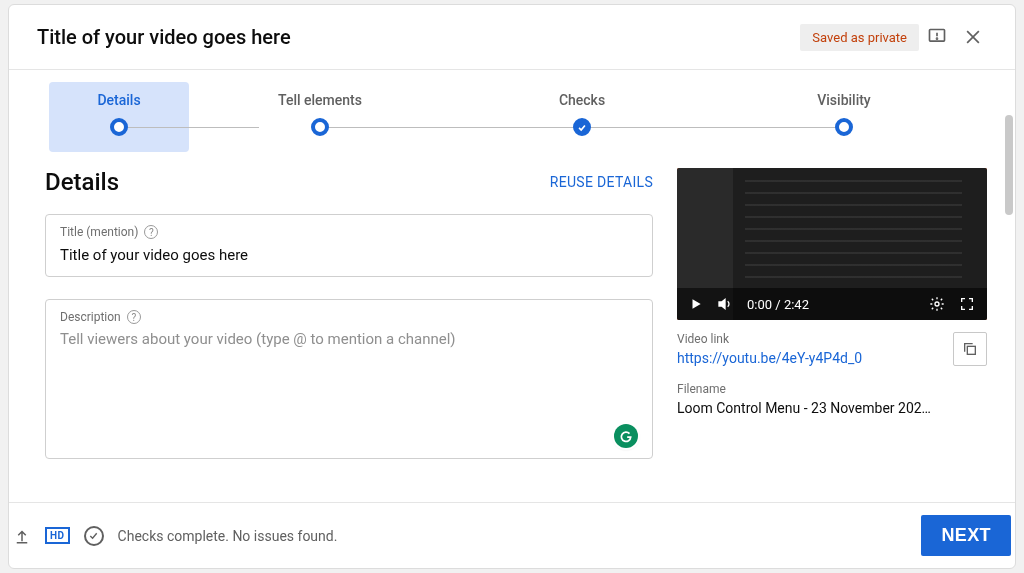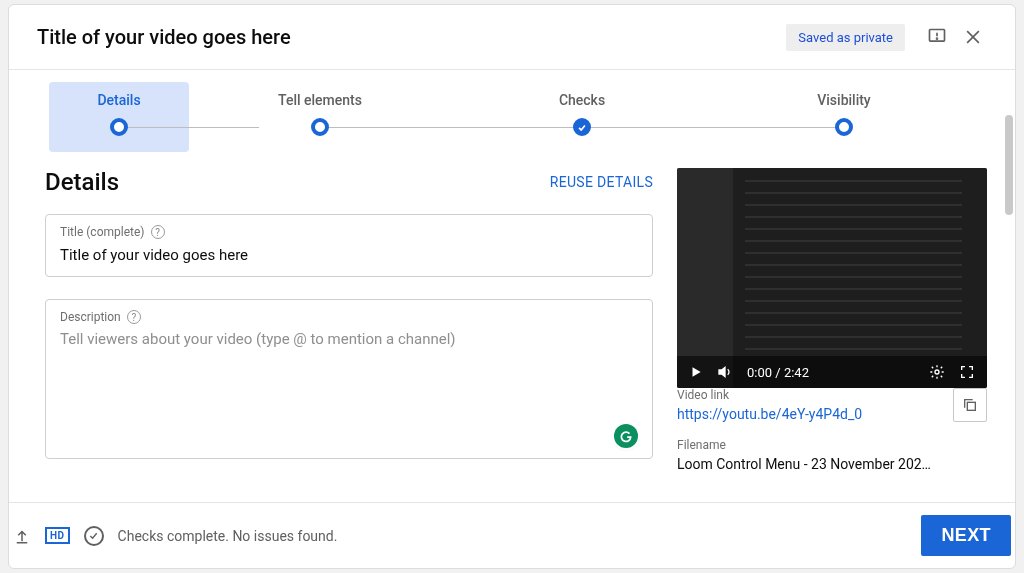--- a/index.html
+++ b/index.html
@@ -27,25 +27,24 @@
     border-bottom: 1px solid #e5e5e5;
   }
   .header-title {
     font-size: 20px;
     font-weight: 500;
     color: #0d0d0d;
     flex: 1;
   }
   .save-badge {
     background: #eeeeee;
-    color: #1d4ed8;
+    color: #c2410c;
     font-size: 13px;
     padding: 6px 12px;
     border-radius: 2px;
-    margin-right: 14px;
   }
   .header-icon-btn {
     width: 36px; height: 36px;
     display: flex; align-items: center; justify-content: center;
     cursor: pointer;
     color: #606060;
   }
   .stepper {
     display: flex;
     align-items: flex-start;
@@ -155,25 +154,26 @@
   }
   .tfield-textarea::placeholder { color:#8f8f8f; }
   .grammarly {
     position: absolute; bottom: 10px; right: 14px;
     width: 24px; height: 24px; border-radius: 50%;
     background: #0a8f5f;
     display:flex; align-items:center; justify-content:center;
     box-shadow: 0 0 0 2px #fff, 0 1px 3px rgba(0,0,0,.2);
   }
   .preview {
-    width: 100%; height: 220px;
+    width: 100%; height: 152px;
     background: #c2410c;
     position: relative;
     border-radius: 2px;
     overflow: hidden;
+    margin-bottom: 12px;
   }
   .preview-code {
     position:absolute; inset:0;
     background:
       linear-gradient(90deg, #2a2a2a 0 18%, #1e1e1e 18% 100%);
   }
   .preview-code::after{
     content:"";
     position:absolute; left:22%; right:8%; top:12px; bottom:34px;
     background: repeating-linear-gradient(
@@ -278,21 +278,21 @@
 
   <div class="body">
     <div class="form-col">
       <div class="section-head">
         <div class="section-title">Details</div>
         <div class="reuse-btn">REUSE DETAILS</div>
       </div>
 
       <div class="tfield">
         <div class="tfield-label">
-          <span>Title (complete)</span>
+          <span>Title (mention)</span>
           <span class="help-circ">?</span>
         </div>
         <input class="tfield-input" value="Title of your video goes here" style="">
       </div>
 
       <div class="tfield desc">
         <div class="tfield-label">
           <span>Description</span>
           <span class="help-circ">?</span>
         </div>

